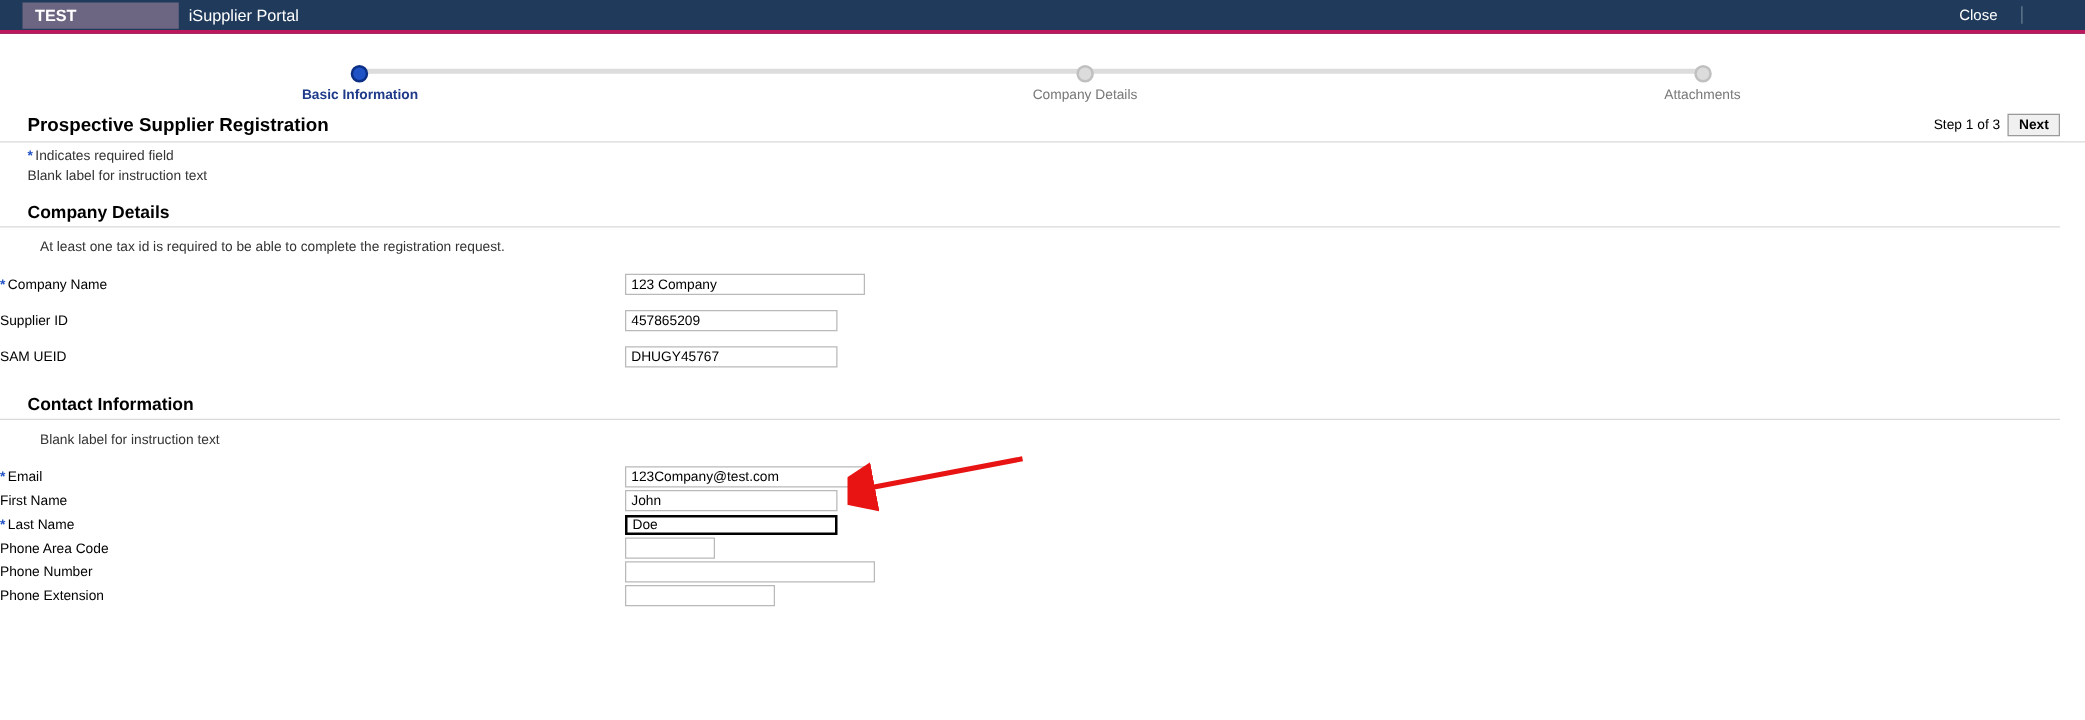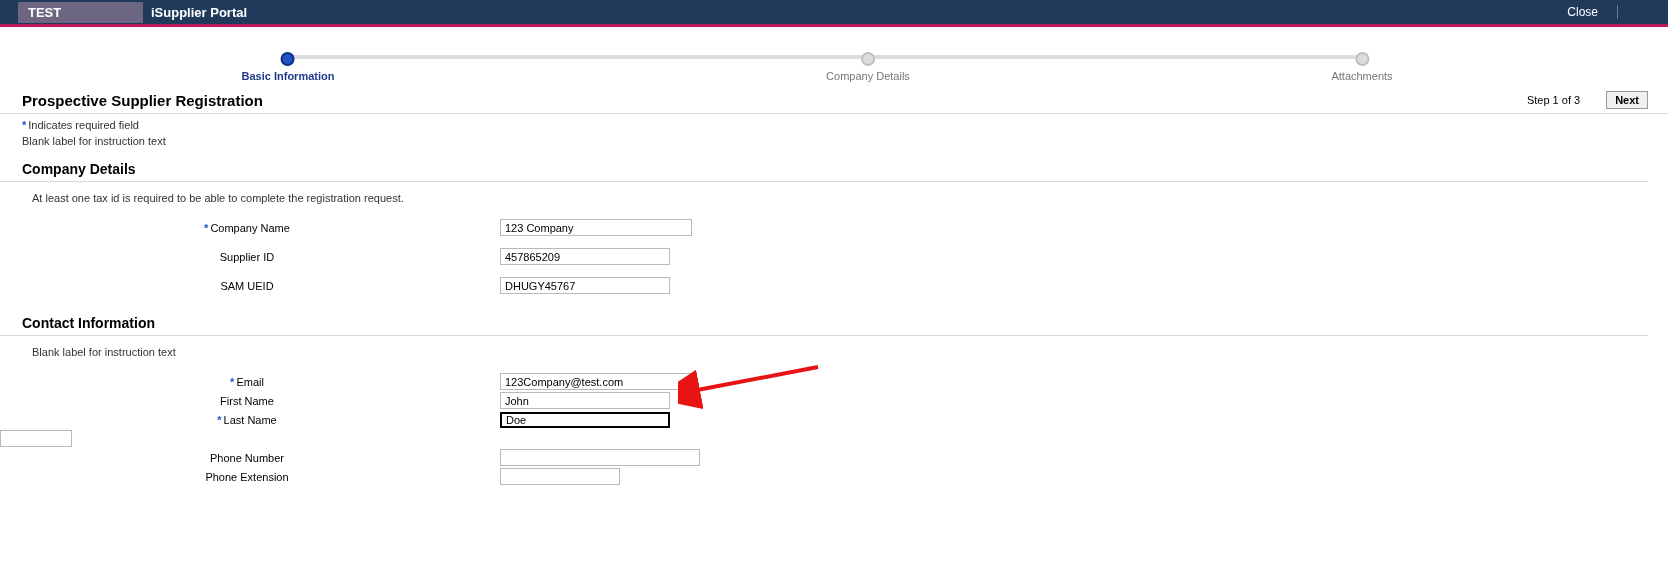--- a/index.html
+++ b/index.html
@@ -20,21 +20,21 @@
     color:#fff;
     font-weight:bold;
     font-size:13px;
     padding:3px 10px;
     margin-left:18px;
     width:125px;
     text-align:left;
   }
   .portal-title {
     color:#fff;
-    font-weight:bold;
+    font-weight:normal;
     font-size:13px;
     margin-left:8px;
   }
   .close-link {
     position:absolute;
     right:70px;
     color:#fff;
     font-size:12px;
     cursor:pointer;
   }
@@ -84,21 +84,20 @@
     color:#777;
     white-space:nowrap;
   }
   .stop.active .lbl { color:#1f3a8a; font-weight:bold; }
 
   .page-head {
     display:flex;
     align-items:center;
     padding:0 20px 4px 22px;
     border-bottom:1px solid #d9d9d9;
-    gap:20px;
   }
   .page-title {
     font-size:15px;
     font-weight:bold;
     flex:1;
   }
   .step-info { font-size:11px; margin-right:6px; }
   .next-btn {
     font-size:11px;
     font-weight:bold;
@@ -134,21 +133,21 @@
   }
 
   .form-row {
     display:flex;
     align-items:center;
     height:19px;
     margin-bottom:0;
   }
   .lbl-cell {
     width:500px;
-    text-align:center;
+    text-align:left;
     font-size:11px;
     padding-right:6px;
     white-space:nowrap;
   }
   .lbl-cell .ast { color:#1f52c4; font-weight:bold; margin-right:2px; vertical-align:top; }
   .inp {
     height:17px;
     border:1px solid #b9b9b9;
     font-size:11px;
     padding:1px 4px;
@@ -241,20 +240,23 @@
     </div>
     <input class="inp w-md" value="John" style="">
   </div>
   <div class="form-row">
     <div class="lbl-cell">
       <span class="ast">*</span><span>Last Name</span>
     </div>
     <input class="inp w-md focused" value="Doe" style="">
   </div>
   <div class="form-row">
+    <div class="lbl-cell">
+      <span>Phone Area Code</span>
+    </div>
     <input class="inp w-sm" value="" style="">
   </div>
   <div class="form-row">
     <div class="lbl-cell">
       <span>Phone Number</span>
     </div>
     <input class="inp" style="width: 200px;" value="">
   </div>
   <div class="form-row">
     <div class="lbl-cell">

